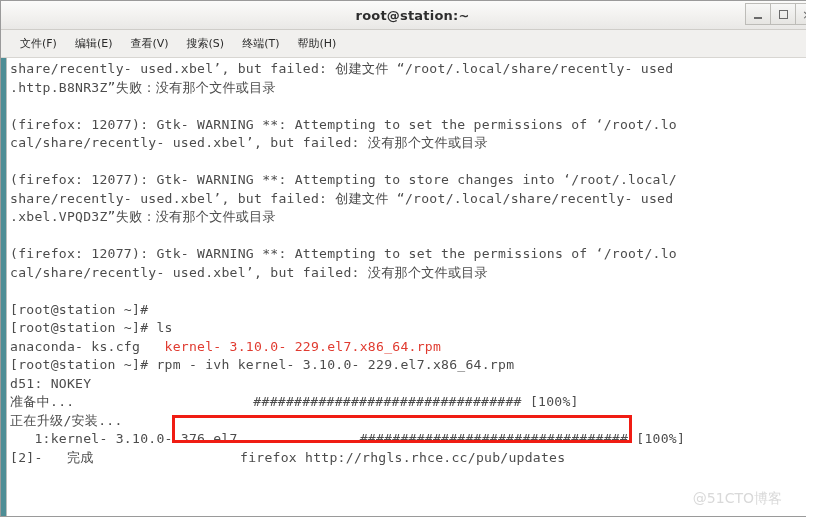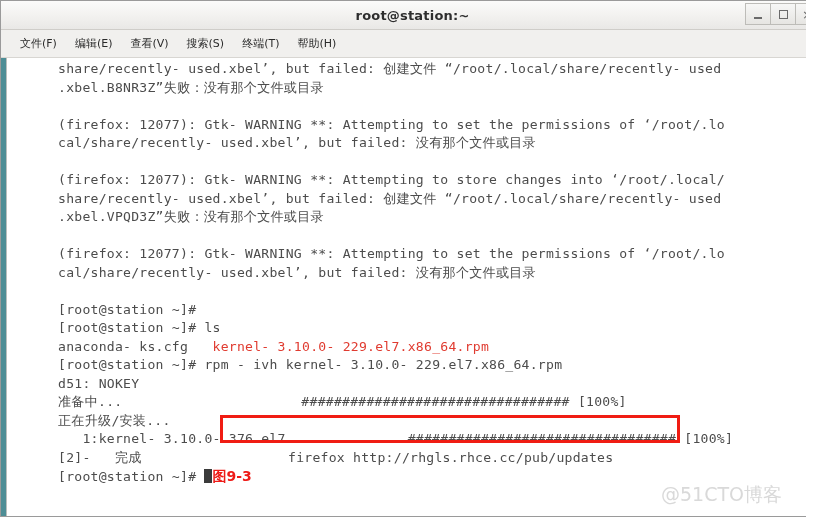--- a/index.html
+++ b/index.html
@@ -128,21 +128,20 @@
     background: #4e8e96;
     border-right: 1px solid #b9bfbd;
   }
   .term {
     position: relative;
     flex: 1 1 auto;
     background: #ffffff;
     overflow: hidden;
     padding: 2px 0 0 3px;
     box-sizing: border-box;
-    margin-left: 48px;
   }
   .term-line {
     font-family: "DejaVu Sans Mono", monospace;
     font-size: 13.1px;
     line-height: 18.5px;
     color: #4c4c4c;
     white-space: pre;
     letter-spacing: 0.25px;
     height: 18.5px;
     overflow: visible;
@@ -193,21 +192,21 @@
     bottom: 22px;
     height: 42px;
   }
 
   
   .watermark {
     position: absolute;
     right: 26px;
     bottom: 8px;
     font-family: "DejaVu Sans", sans-serif;
-    font-size: 19px;
+    font-size: 14px;
     color: #d9d9d9;
     user-select: none;
     white-space: nowrap;
     z-index: 4;
   }
 </style>
 </head>
 <body>
 
 <div id="screen">
@@ -236,21 +235,21 @@
       <div class="menu-item">终端(T)</div>
       <div class="menu-item">帮助(H)</div>
     </div>
 
     <div class="term-wrap">
       <div class="term-leftedge"></div>
 
       <div class="term">
 
         <div class="term-line">share/recently- used.xbel’, but failed: 创建文件 “/root/.local/share/recently- used</div>
-        <div class="term-line">.xbel.B8NR3Z”失败：没有那个文件或目录</div>
+        <div class="term-line">.http.B8NR3Z”失败：没有那个文件或目录</div>
         <div class="term-line blank">&nbsp;</div>
         <div class="term-line">(firefox: 12077): Gtk- WARNING **: Attempting to set the permissions of ‘/root/.lo</div>
         <div class="term-line">cal/share/recently- used.xbel’, but failed: 没有那个文件或目录</div>
         <div class="term-line blank">&nbsp;</div>
         <div class="term-line">(firefox: 12077): Gtk- WARNING **: Attempting to store changes into ‘/root/.local/</div>
         <div class="term-line">share/recently- used.xbel’, but failed: 创建文件 “/root/.local/share/recently- used</div>
         <div class="term-line">.xbel.VPQD3Z”失败：没有那个文件或目录</div>
         <div class="term-line blank">&nbsp;</div>
         <div class="term-line">(firefox: 12077): Gtk- WARNING **: Attempting to set the permissions of ‘/root/.lo</div>
         <div class="term-line">cal/share/recently- used.xbel’, but failed: 没有那个文件或目录</div>
@@ -261,21 +260,20 @@
         <div class="term-line"><span>anaconda- ks.cfg   </span><span class="red-txt">kernel- 3.10.0- 229.el7.x86_64.rpm</span></div>
 
         <div class="term-line"><span>[root@station ~]# </span><span>rpm - ivh kernel- 3.10.0- 229.el7.x86_64.rpm</span></div>
 
         <div class="term-line">d51: NOKEY</div>
         <div class="term-line">准备中...                      ################################# [100%]</div>
         <div class="term-line">正在升级/安装...</div>
         <div class="term-line">   1:kernel- 3.10.0- 376.el7               ################################# [100%]</div>
         <div class="term-line">[2]-   完成                  firefox http://rhgls.rhce.cc/pub/updates</div>
 
-        <div class="term-line"><span>[root@station ~]# </span><span class="cursor-block"></span><span class="fig-label">图9-3</span></div>
 
         <div class="highlight-box"></div>
 
         <div class="watermark">@51CTO博客</div>
       </div>
 
       <div class="scrollbar">
         <div class="scroll-thumb"></div>
       </div>
     </div>

